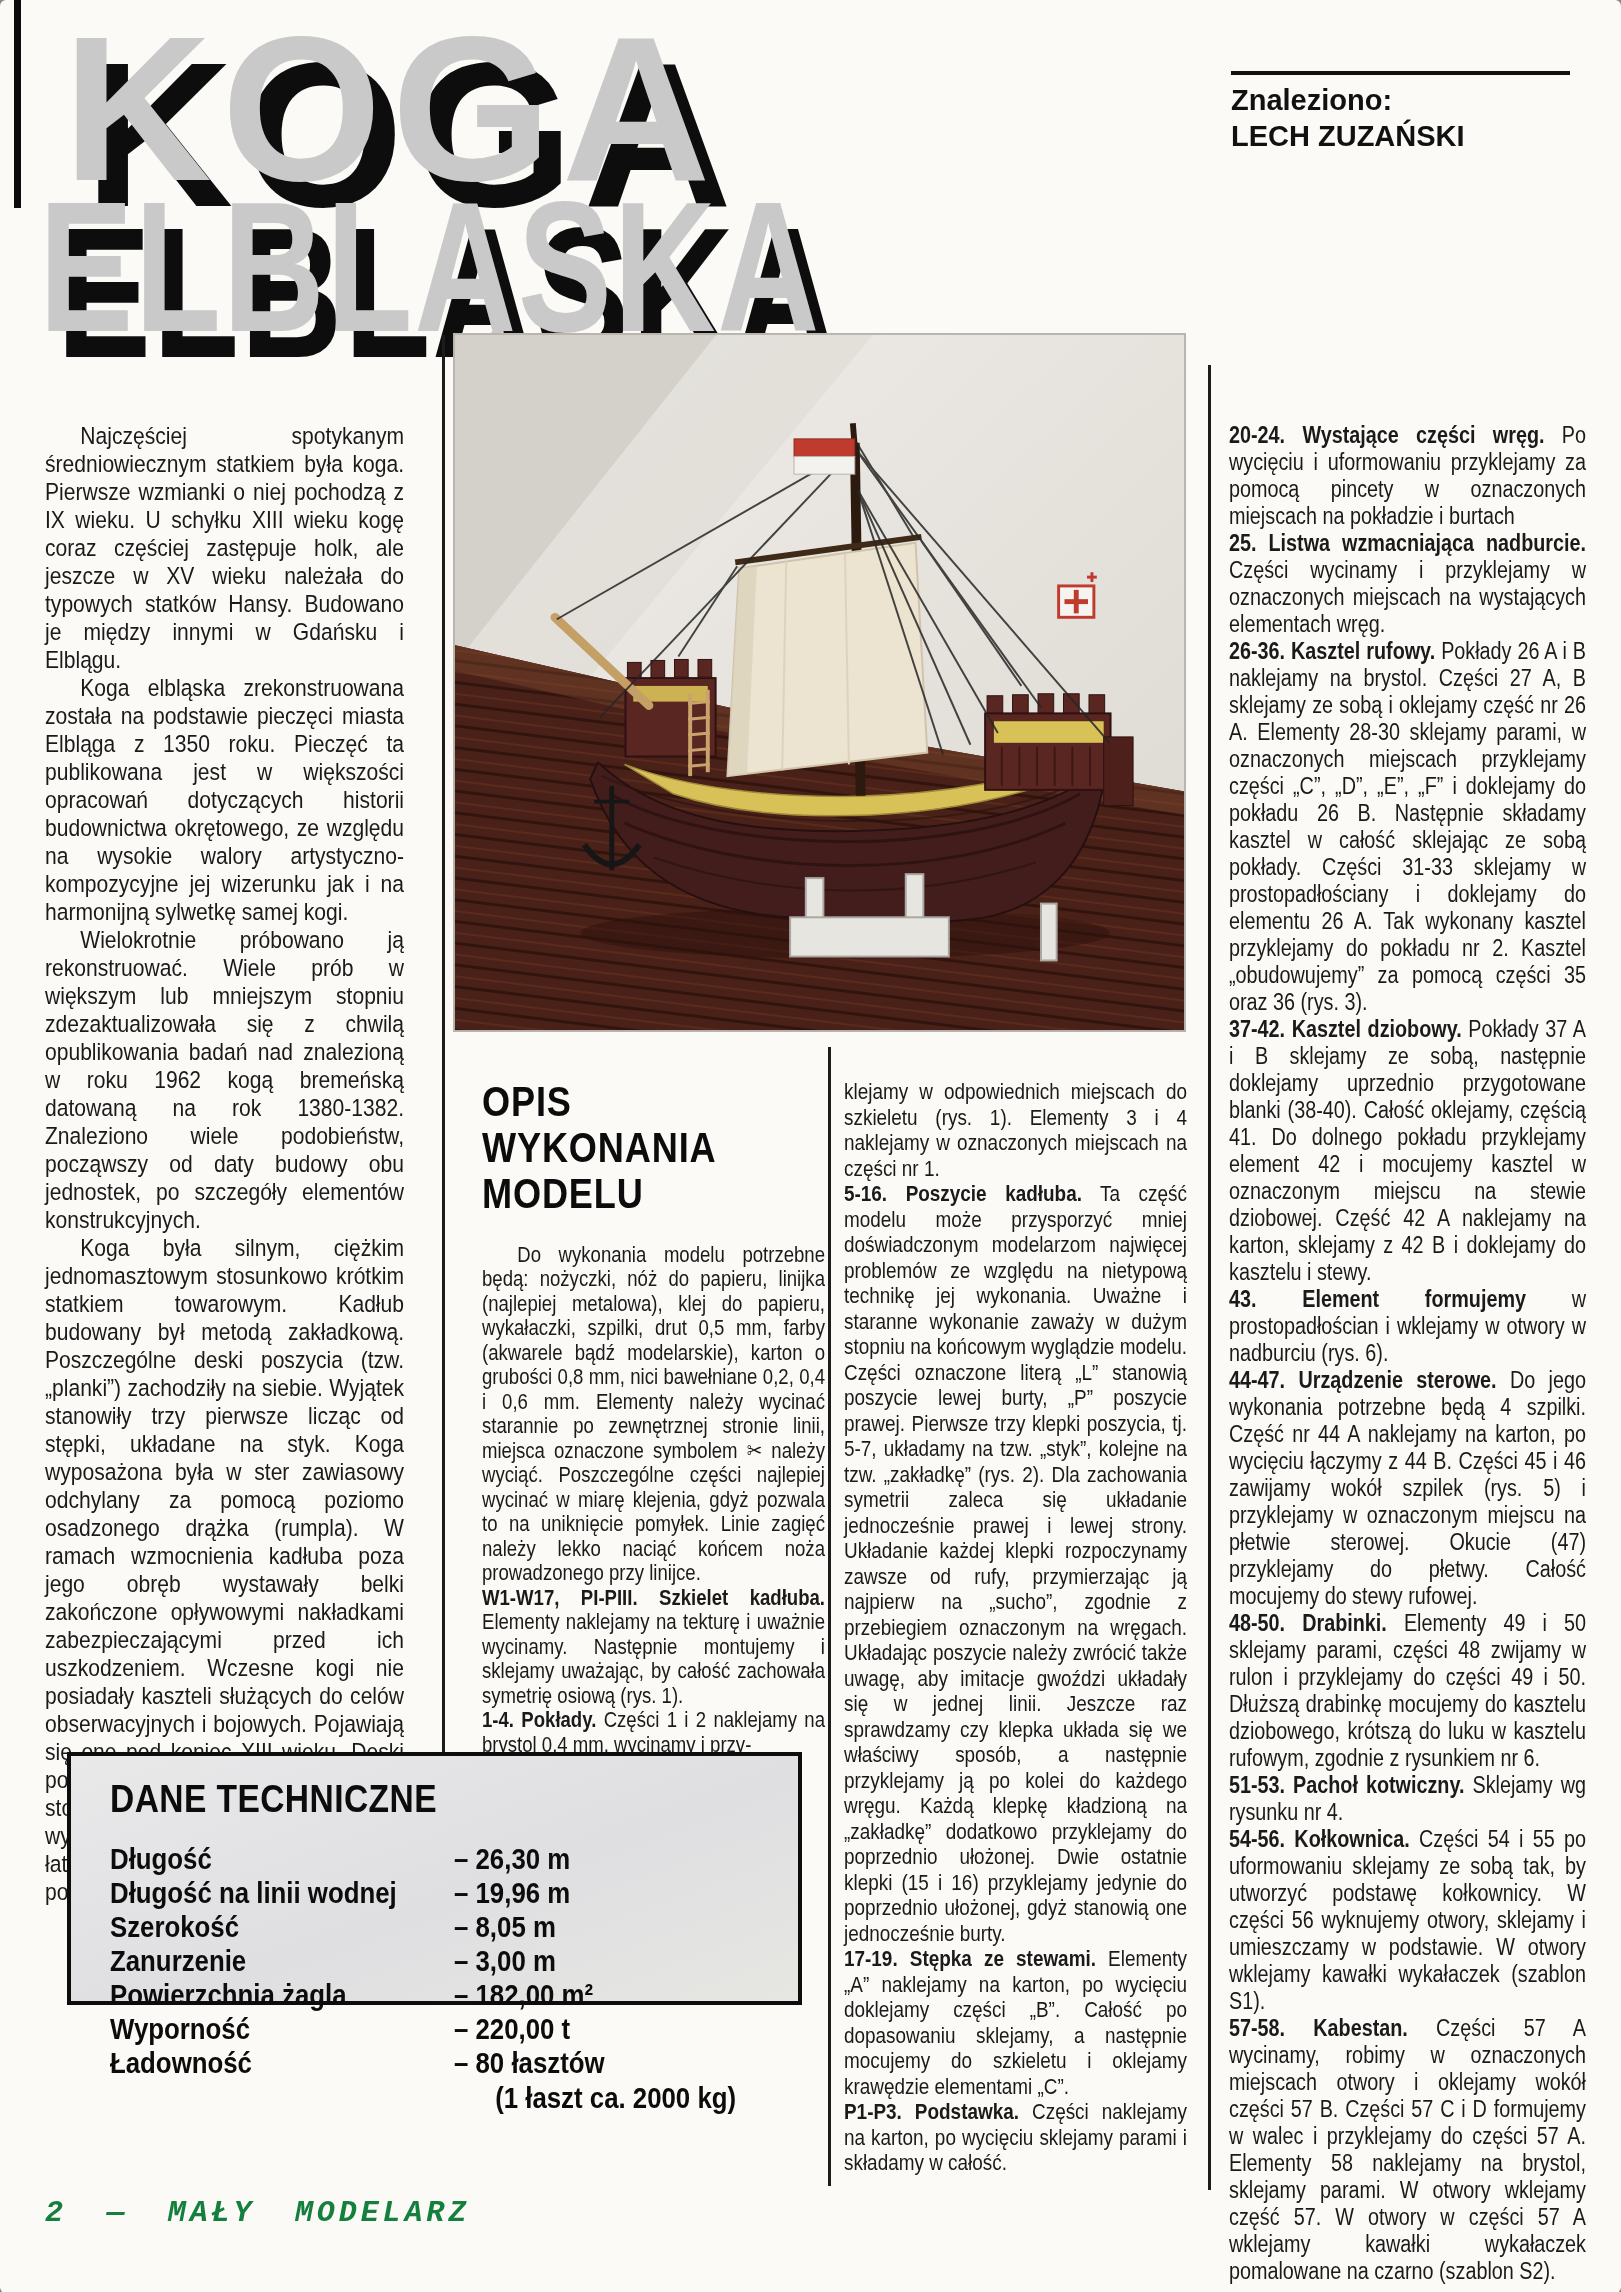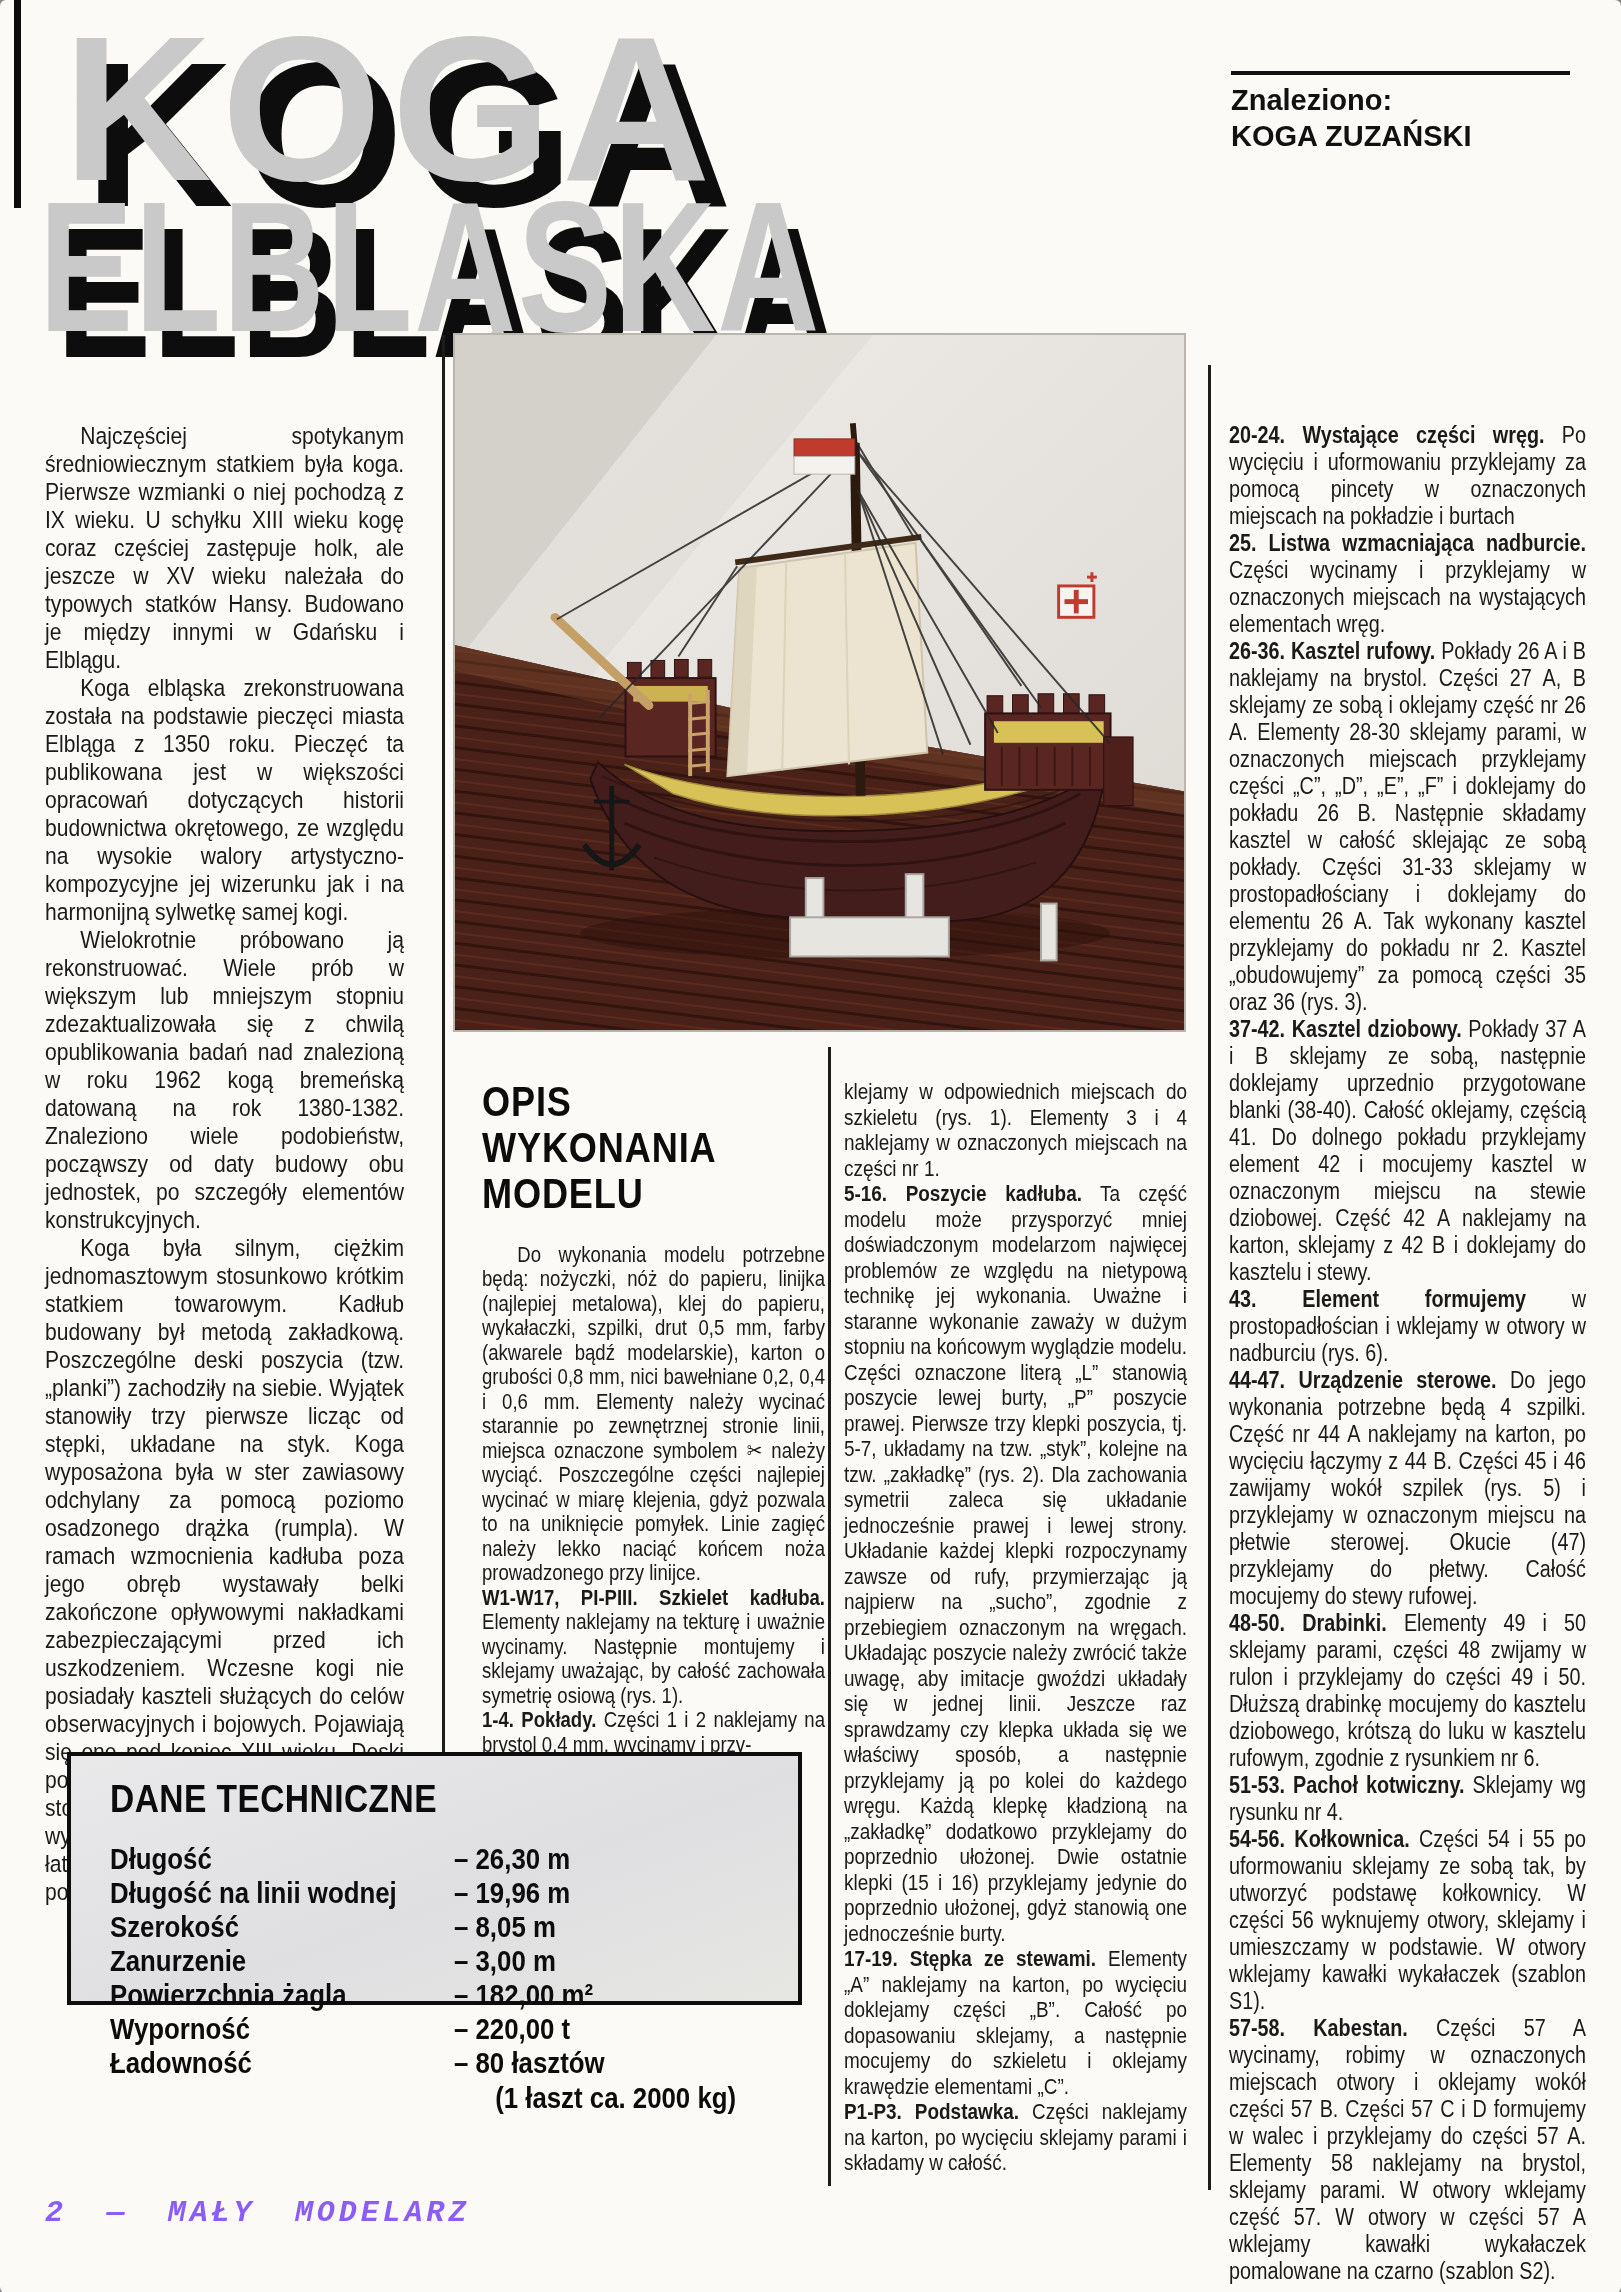--- a/index.html
+++ b/index.html
@@ -57,37 +57,37 @@
   .tech-title{font-size:39px;font-weight:bold;letter-spacing:0.5px;color:#0c0c0c;line-height:45px;margin-bottom:21.6px;}
   .trow{display:flex;font-size:30px;font-weight:bold;line-height:34px;color:#0c0c0c;}
   .tlabel{width:50%;}
   .tvalue{flex:1;}
   .tnote{font-size:30px;font-weight:bold;line-height:36px;color:#0c0c0c;text-align:right;padding-right:9%;}
   
   .footer{
     position:absolute;left:45px;top:2196px;
     font-family:"Liberation Mono","DejaVu Sans Mono",monospace;
     font-style:italic;font-weight:bold;font-size:30px;
-    letter-spacing:3.9px;word-spacing:17.6px;color:#8b5cf6;
+    letter-spacing:3.9px;word-spacing:17.6px;color:#15803d;
   }
 </style>
 </head>
 <body>
 
 <div class="page">
 
   <div class="scan-edge"></div>
 
   <div class="title t1">KOGA</div>
   <div class="title t2">ELBLĄSKA</div>
 
   <div class="credit-rule"></div>
   <div class="credit">
     <div>Znaleziono:</div>
-    <div>KOGA ZUZAŃSKI</div>
+    <div>LECH ZUZAŃSKI</div>
   </div>
 
   <div class="vrule vr-left"></div>
   <div class="vrule vr-mid"></div>
   <div class="vrule vr-right"></div>
 
   <div class="col col-intro">
     <div class="cx">
       <p class="indent">Najczęściej spotykanym średniowiecznym statkiem była koga. Pierwsze wzmianki o niej pochodzą z IX wieku. U schyłku XIII wieku kogę coraz częściej zastępuje holk, ale jeszcze w XV wieku należała do typowych statków Hansy. Budowano je między innymi w Gdańsku i Elblągu.</p>
       <p class="indent">Koga elbląska zrekonstruowana została na podstawie pieczęci miasta Elbląga z 1350 roku. Pieczęć ta publikowana jest w większości opracowań dotyczących historii budownictwa okrętowego, ze względu na wysokie walory artystyczno-kompozycyjne jej wizerunku jak i na harmonijną sylwetkę samej kogi.</p>

